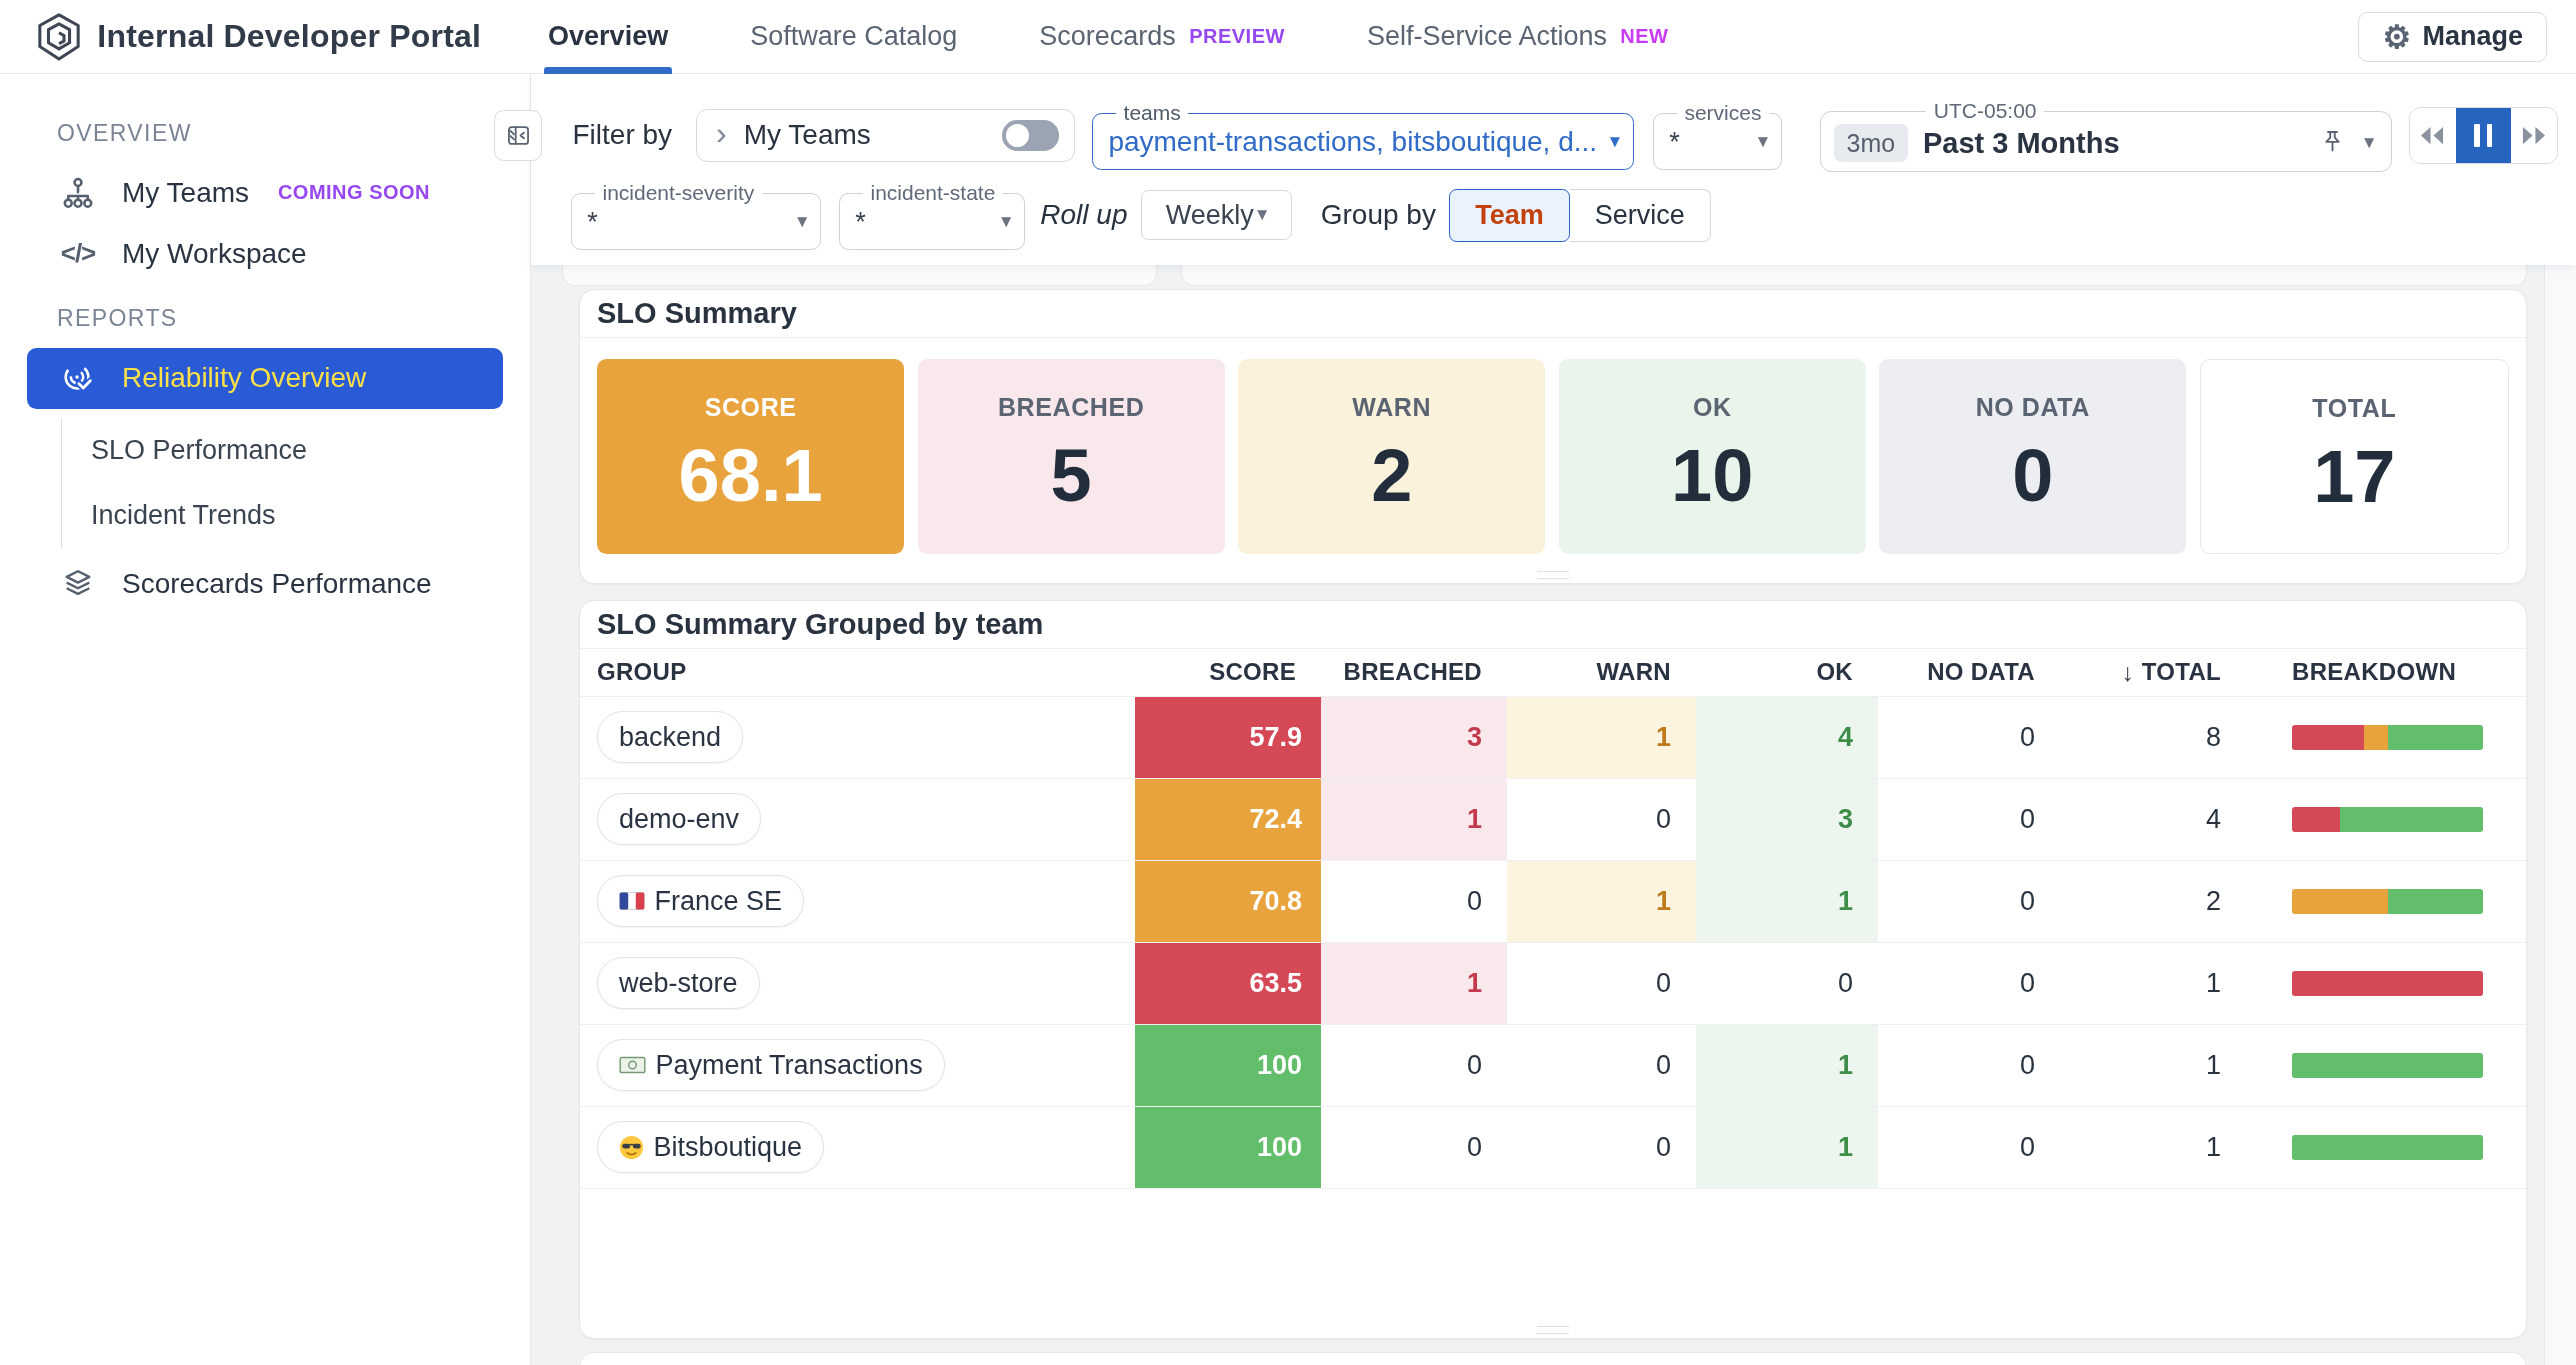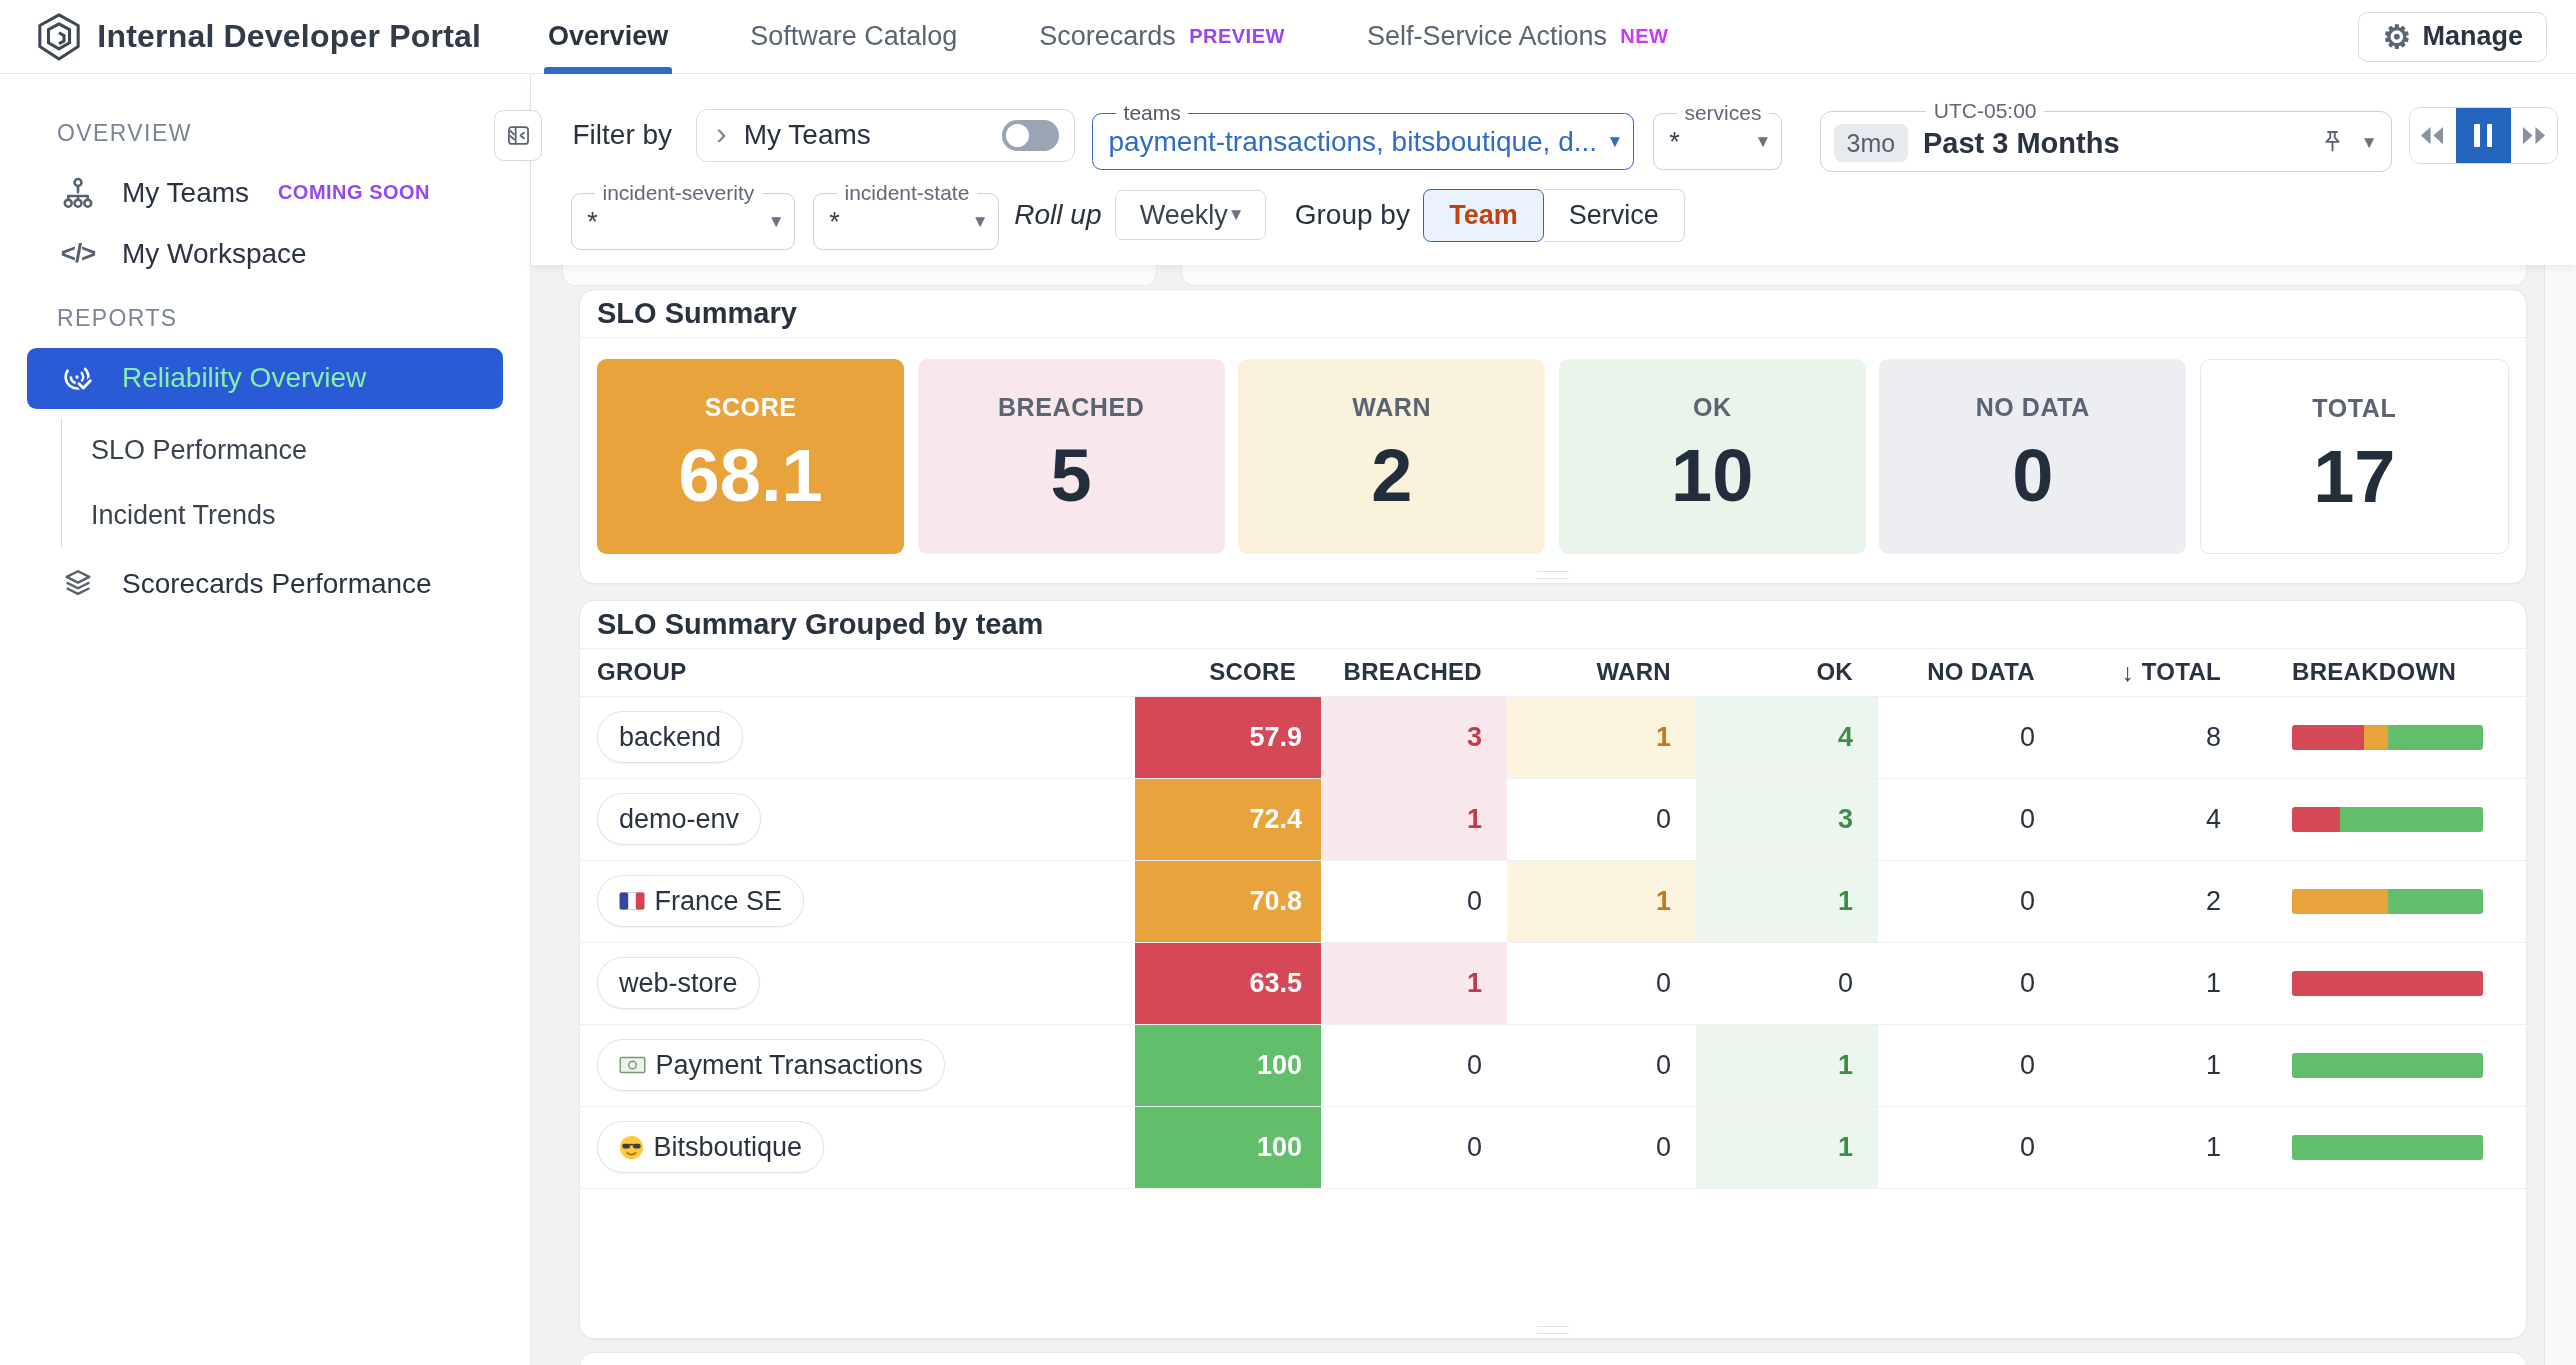--- a/index.html
+++ b/index.html
@@ -25,21 +25,21 @@
   
   .bodyrow { flex:1; display:flex; min-height:0; }
 
   
   .sidebar { width:531px; flex:0 0 auto; background:#fff; border-right:1.9px solid #E6E8EC; padding-top:25px; }
   .side-section-title { font-size:23px; color:#7A8494; letter-spacing:1.4px; margin:21px 0 15.3px 57px; font-weight:500; }
   .side-item { height:61px; display:flex; align-items:center; padding-left:59px; gap:25px; font-size:28px; color:#2A3342; cursor:pointer; }
   .side-item .icon { width:38px; display:flex; justify-content:center; flex:0 0 auto; }
   .soon-badge { font-size:20px; font-weight:700; color:#9747F2; letter-spacing:0.5px; margin-left:3.8px; }
   .code-glyph { font-size:26px; font-weight:600; color:#566170; letter-spacing:-1px; }
-  .side-item.active-item { background:#2A5BD7; color:#86efac; margin:9.5px 27px 3.8px 27px; padding-left:32px; border-radius:9.5px; height:61px; }
+  .side-item.active-item { background:#2A5BD7; color:#fde047; margin:9.5px 27px 3.8px 27px; padding-left:32px; border-radius:9.5px; height:61px; }
   .subtree { margin:9.5px 0 5.7px 61px; border-left:1.9px solid #D8DCE2; padding-left:29px; }
   .sub-item { height:65px; display:flex; align-items:center; font-size:27px; color:#3A4450; cursor:pointer; }
 
   
   .main { flex:1; display:flex; flex-direction:column; min-width:0; }
 
   
   .filterbar { background:#fff; height:191px; flex:0 0 auto; padding:25px 0 0 0; position:relative; z-index:3; box-shadow:0 3.8px 7.6px rgba(25,35,50,.06); }
   .frow { display:flex; align-items:center; }
   .frow1 { margin-left:-37px; }
@@ -55,21 +55,21 @@
   fieldset { border:1.9px solid #CBD1D9; border-radius:9.5px; padding:0 9.5px 9.5px 15.3px; background:#fff; }
   legend { font-size:21px; color:#5F6978; padding:0 7.6px; margin-left:7.6px; white-space:nowrap; }
   .fs-row { display:flex; align-items:center; justify-content:space-between; height:34px; gap:9.5px; min-width:0; }
   .fs-val { font-size:27px; color:#3A4450; overflow:hidden; text-overflow:ellipsis; white-space:nowrap; }
   .caret { font-size:17px; color:#6B7280; flex:0 0 auto; }
   .fs-teams { margin-left:17px; width:530px; border-color:#2F6BC7; }
   .fs-teams legend { color:#4E5A68; }
   .fs-teams .fs-val { color:#2F6BC7; font-size:28px; }
   .fs-teams .caret { color:#2F6BC7; }
   .fs-services { margin-left:19px; width:129px; }
-  .fs-sev { width:224px; }
+  .fs-sev { width:250px; }
   .fs-state { margin-left:18px; width:186px; }
 
   .timerange { margin-left:38px; width:572px; border-radius:11.4px; padding:0 13.3px 7.6px 13.3px; }
   .timerange legend { margin-left:92px; }
   .tr-row { display:flex; align-items:center; height:40px; gap:15.3px; }
   .tr-chip { background:#E7EAEF; border-radius:7.6px; font-size:25px; color:#57606E; padding:4.8px 12.4px; flex:0 0 auto; }
   .tr-val { font-size:29px; font-weight:600; color:#2A3342; flex:1; }
   .pin-ic { flex:0 0 auto; }
 
   .playback { margin-left:17px; height:57px; border:1.9px solid #D6DAE1; border-radius:11.4px; display:flex; align-items:center; overflow:hidden; background:#fff; }

